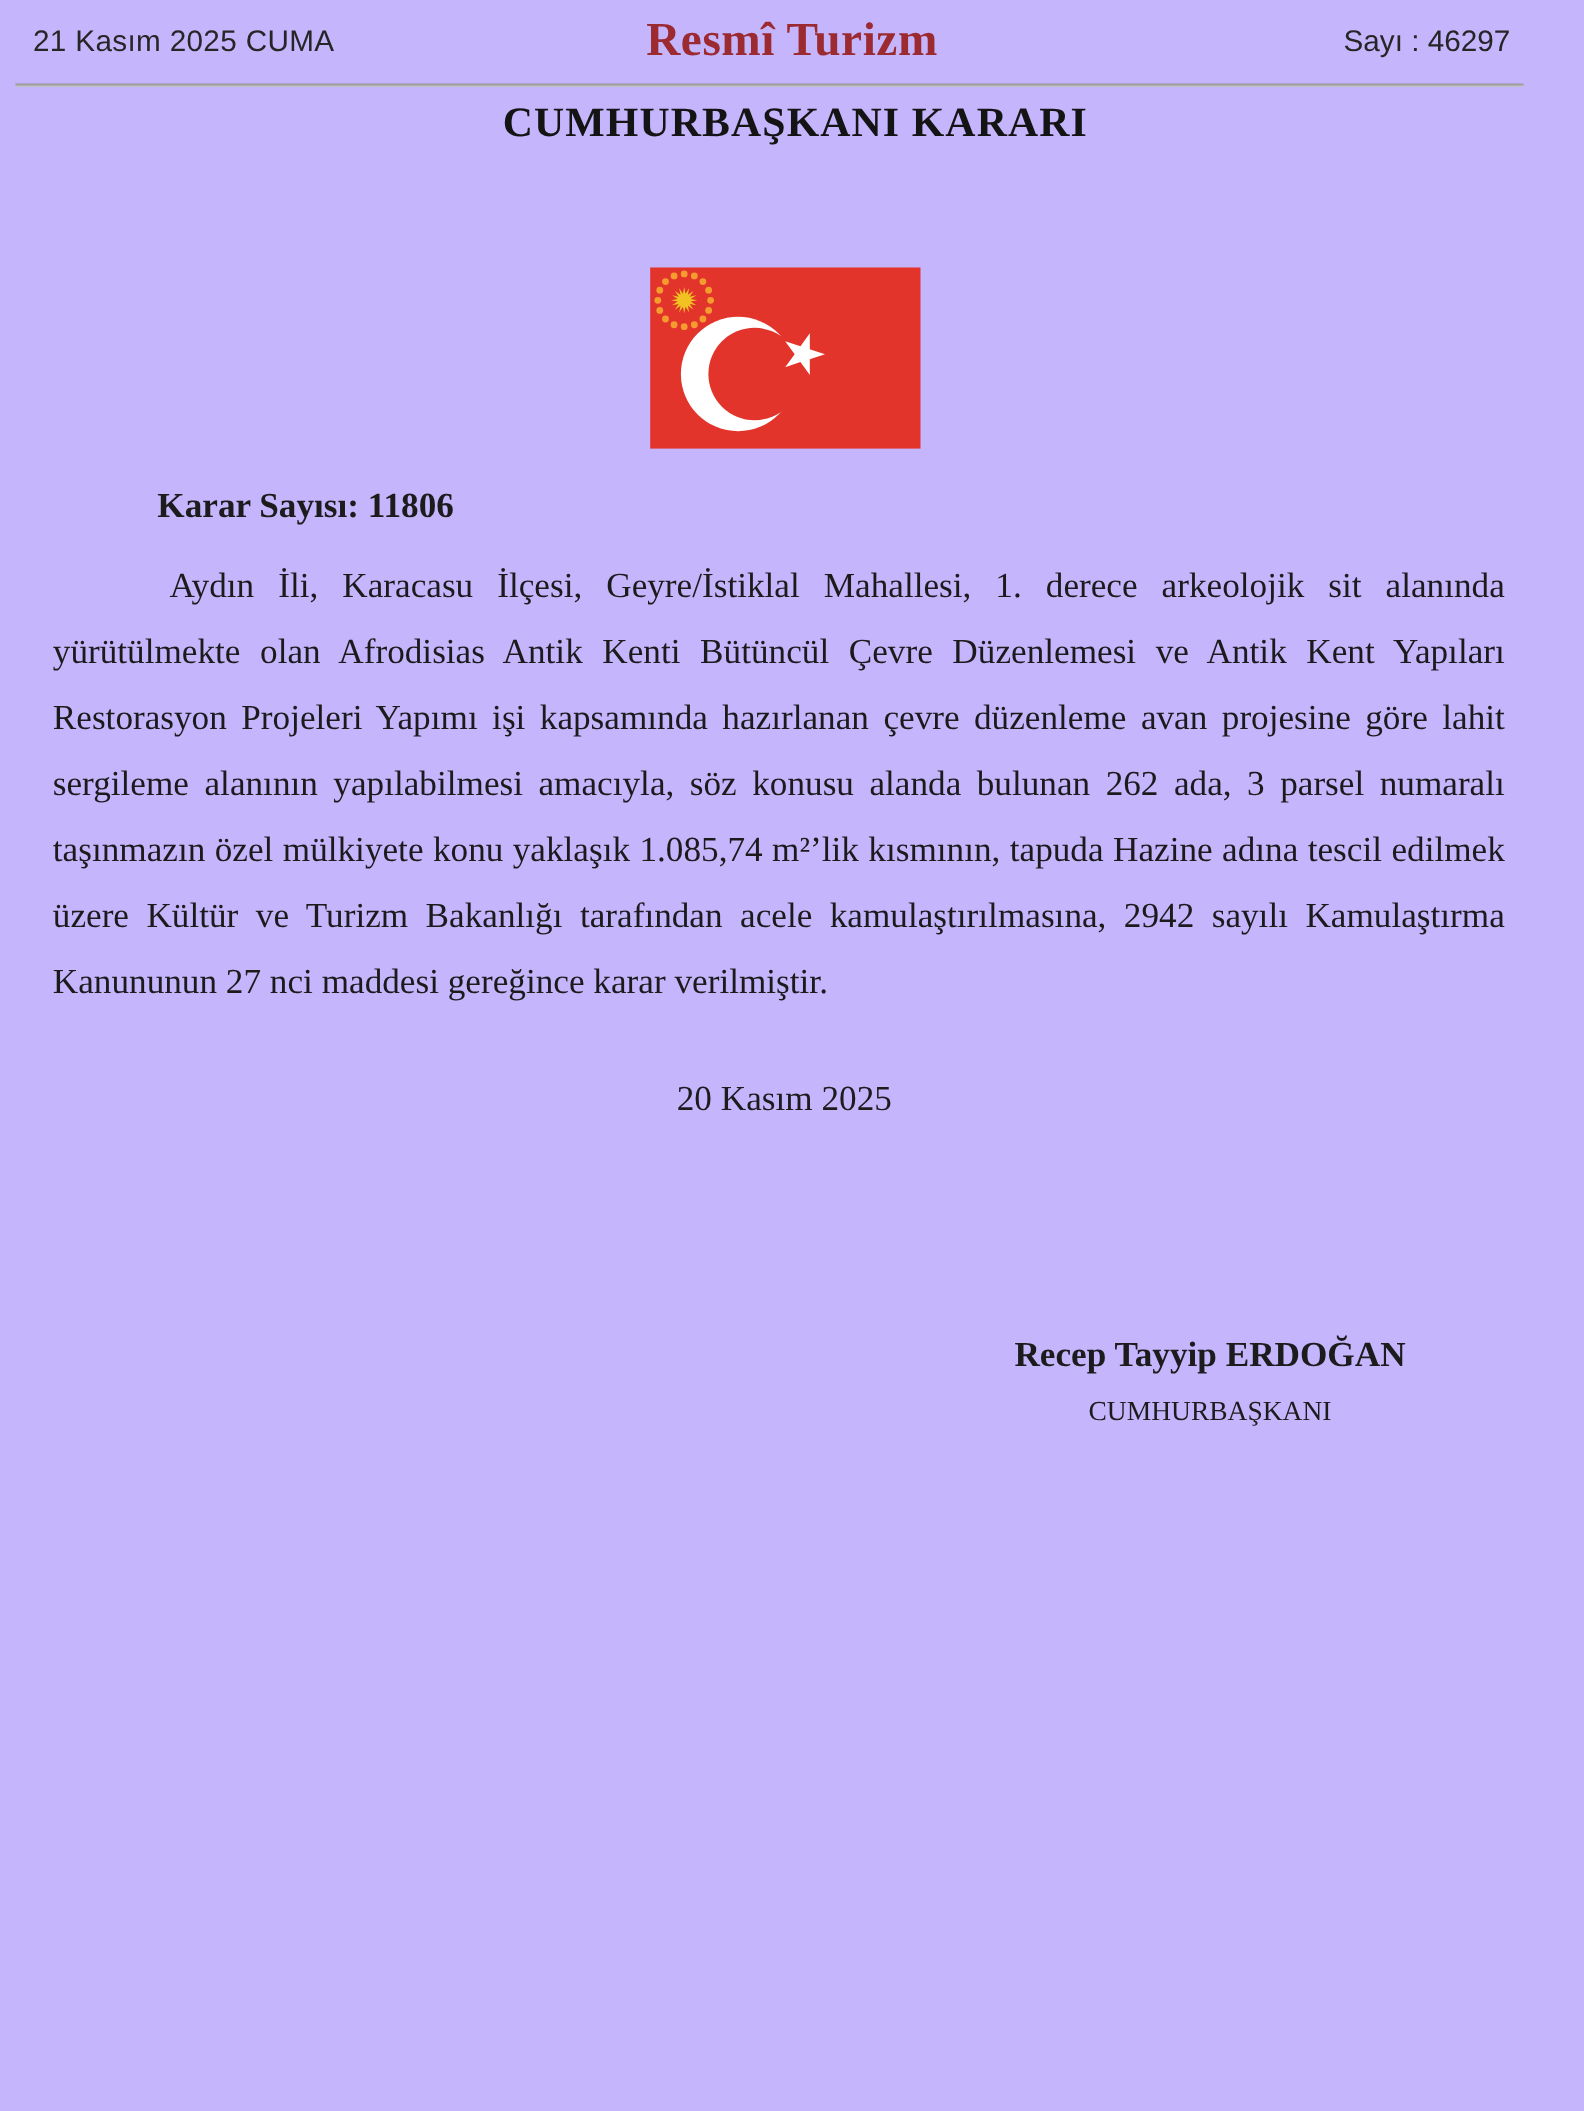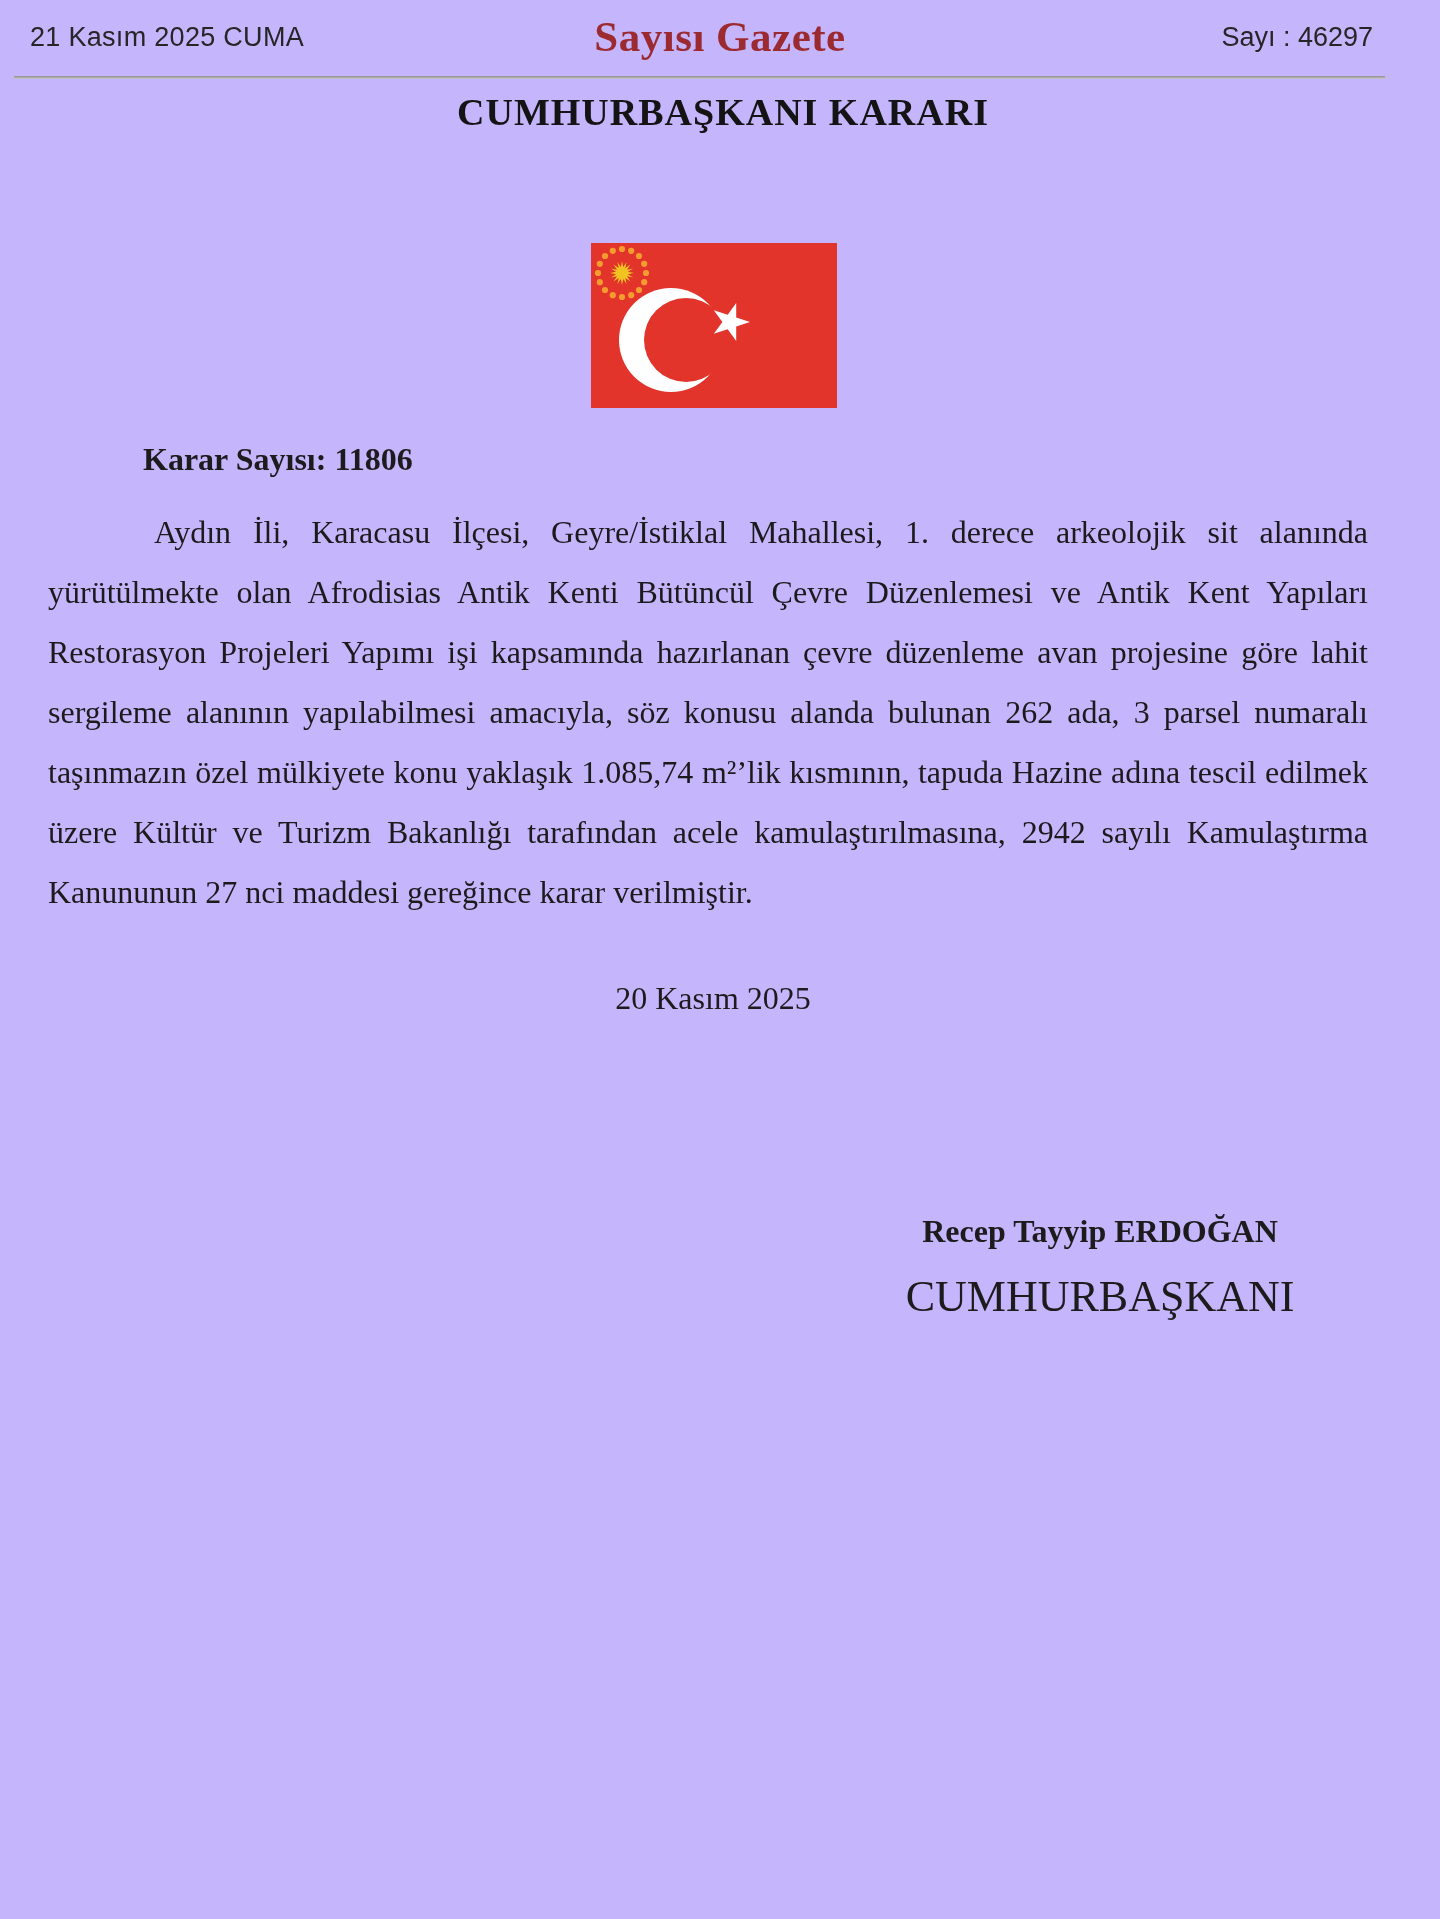--- a/index.html
+++ b/index.html
@@ -77,34 +77,34 @@
     left: 880px; top: 1210px; width: 440px;
     text-align: center;
   }
   .signature-name {
     font-weight: bold;
     font-size: 32px;
     line-height: 42px;
     white-space: nowrap;
   }
   .signature-title {
-    font-size: 44px;
+    font-size: 25px;
     line-height: 42px;
-    margin-top: 24px;
+    margin-top: 11px;
     white-space: nowrap;
   }
 </style>
 </head>
 <body>
 
 <div class="page">
 
   <div class="abs hdr-date">21 Kasım 2025 CUMA</div>
 
-  <div class="abs hdr-title" style="color:#9c2a31;">Sayısı Gazete</div>
+  <div class="abs hdr-title" style="color:#9c2a31;">Resmî Turizm</div>
 
   <div class="abs hdr-issue">Sayı : 46297</div>
 
   <div class="abs hdr-rule"></div>
 
   <div class="abs decree-heading">CUMHURBAŞKANI KARARI</div>
 
   <div class="abs flag-wrap">
     <svg width="246" height="165" viewBox="0 0 246 165" xmlns="http://www.w3.org/2000/svg">
       <rect x="0" y="0" width="246" height="165" fill="#e2342b"></rect>

